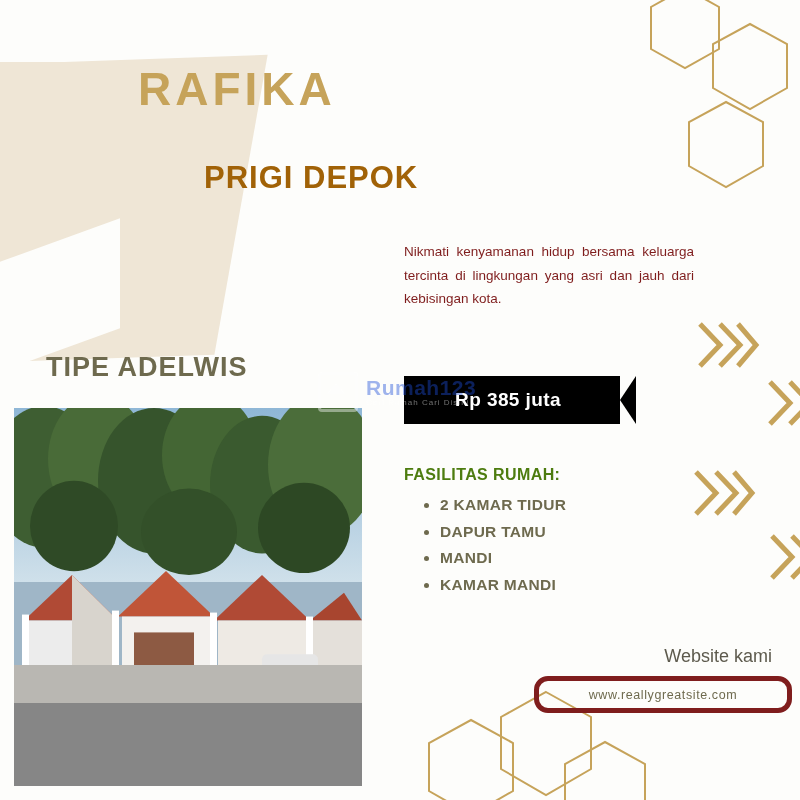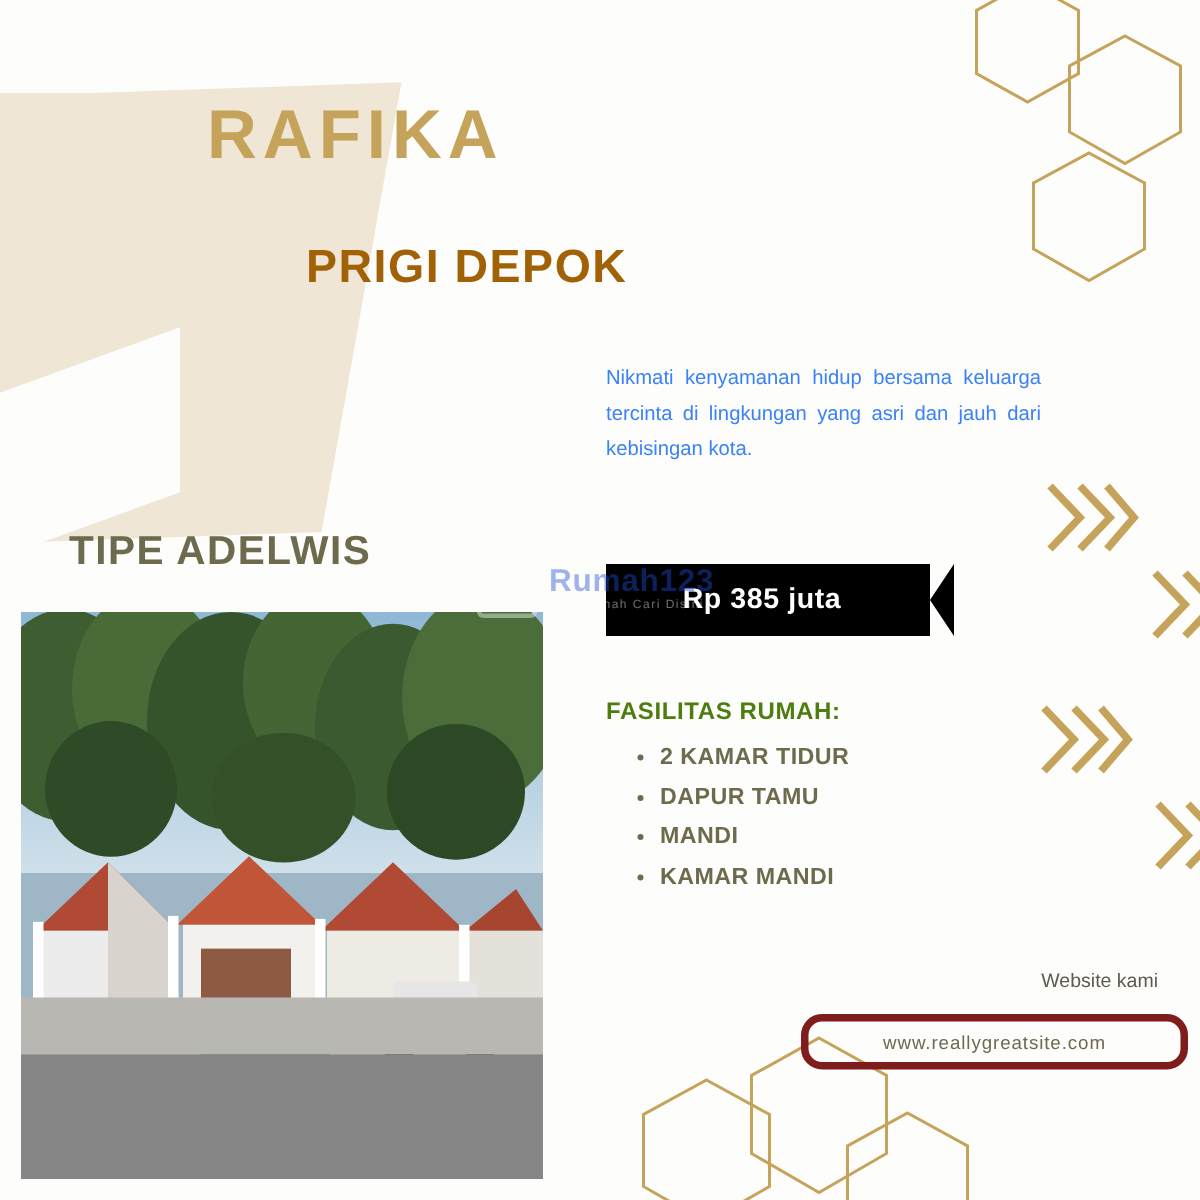--- a/index.html
+++ b/index.html
@@ -102,21 +102,21 @@
   }
 
   
   .intro {
     position: absolute;
     left: 404px;
     top: 240px;
     width: 290px;
     font-size: 13.5px;
     line-height: 1.75;
-    color: #3b82f6;
+    color: #7f1d1d;
     text-align: justify;
     z-index: 3;
   }
 
   
   .tipe {
     position: absolute;
     left: 46px;
     top: 352px;
     font-size: 27px;
@@ -214,21 +214,21 @@
     font-weight: bold;
     letter-spacing: 0.3px;
     line-height: 1.72;
   }
 
   
   .web-label {
     position: absolute;
     right: 52px;
     top: 646px;
-    font-size: 13px;
+    font-size: 18px;
     color: #5d5a4d;
     z-index: 3;
   }
   .web-pill {
     position: absolute;
     right: 32px;
     top: 676px;
     width: 248px;
     height: 27px;
     border: 5px solid #7f1d1d;

